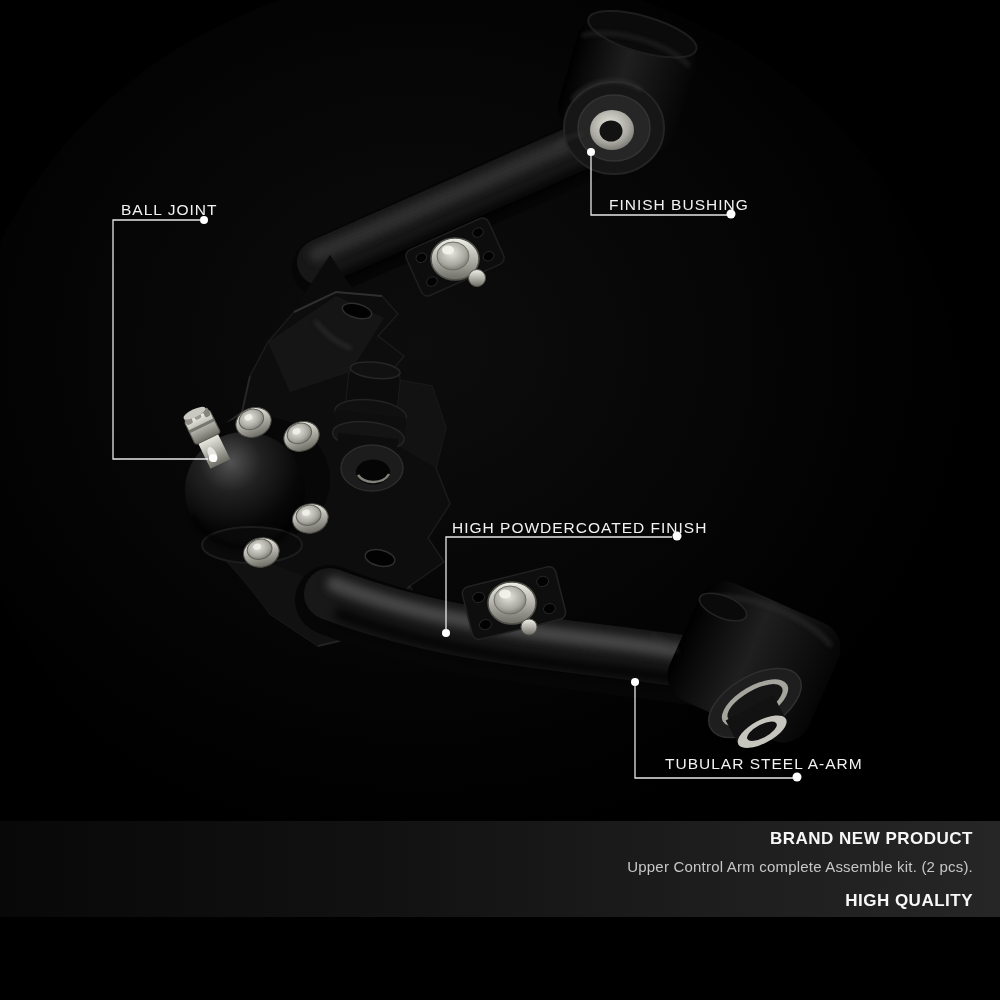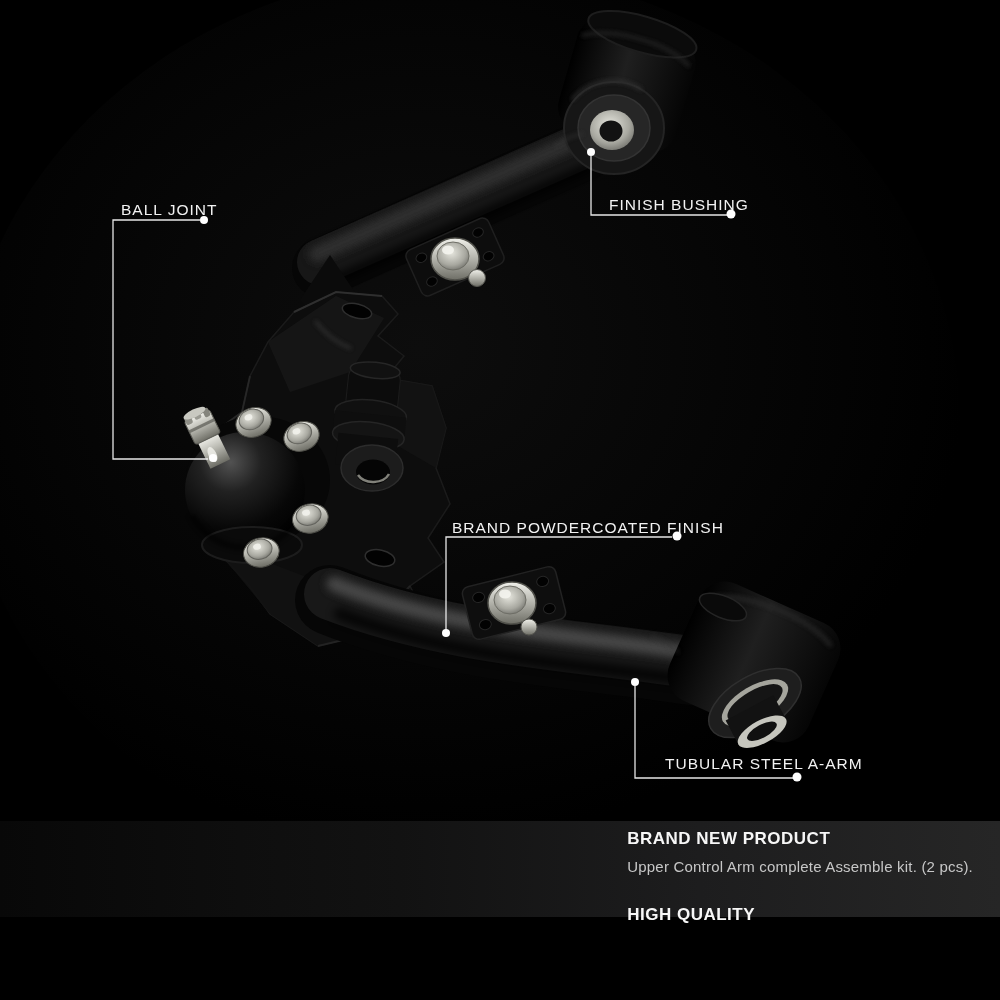--- a/index.html
+++ b/index.html
@@ -11,24 +11,24 @@
     white-space:nowrap;line-height:15px;font-weight:400;
   }
   #lbl-ball-joint{left:121px;top:202px;}
   #lbl-rubber-bushing{left:609px;top:197px;}
   #lbl-powdercoat{left:452px;top:520px;}
   #lbl-tubular{left:665px;top:756px;}
   .footer{
     position:absolute;left:0;top:821px;width:1000px;height:96px;
     background:linear-gradient(90deg,#080808 0%,#121212 40%,#1d1d1e 70%,#262626 100%);
   }
-  .footer-inner{position:absolute;right:27px;top:9px;text-align:left;}
+  .footer-inner{position:absolute;right:27px;top:9px;text-align:right;}
   .f-title{color:#f7f7f7;font-size:17px;font-weight:700;letter-spacing:.5px;line-height:17px;}
   .f-desc{color:#c7c7c7;font-size:15px;letter-spacing:.2px;line-height:14px;margin-top:13px;}
-  .f-title-2{margin-top:32px;}
+  .f-title-2{margin-top:18px;}
 </style>
 </head>
 <body>
 
 <div class="stage">
 
 <svg class="art" width="1000" height="1000" viewBox="0 0 1000 1000">
   <defs>
     <radialGradient id="gVig" cx="46%" cy="42%" r="55%">
       <stop offset="0%" stop-color="#0d0d0d"></stop>
@@ -233,21 +233,21 @@
     <circle cx="731" cy="214" r="4.5"></circle>
     <circle cx="677" cy="536" r="4.5"></circle>
     <circle cx="446" cy="633" r="4"></circle>
     <circle cx="635" cy="682" r="4"></circle>
     <circle cx="797" cy="777" r="4.5"></circle>
   </g>
 </svg>
 
 <div class="callout-label" id="lbl-ball-joint">BALL JOINT</div>
 <div class="callout-label" id="lbl-rubber-bushing">FINISH BUSHING</div>
-<div class="callout-label" id="lbl-powdercoat">BRAND POWDERCOATED FINISH</div>
+<div class="callout-label" id="lbl-powdercoat">HIGH POWDERCOATED FINISH</div>
 <div class="callout-label" id="lbl-tubular">TUBULAR STEEL A-ARM</div>
 
 <div class="footer">
   <div class="footer-inner">
     <div class="f-title">BRAND NEW PRODUCT</div>
     <div class="f-desc">Upper Control Arm complete Assemble kit. (2 pcs).</div>
     <div class="f-title f-title-2">HIGH QUALITY</div>
   </div>
 </div>
 

